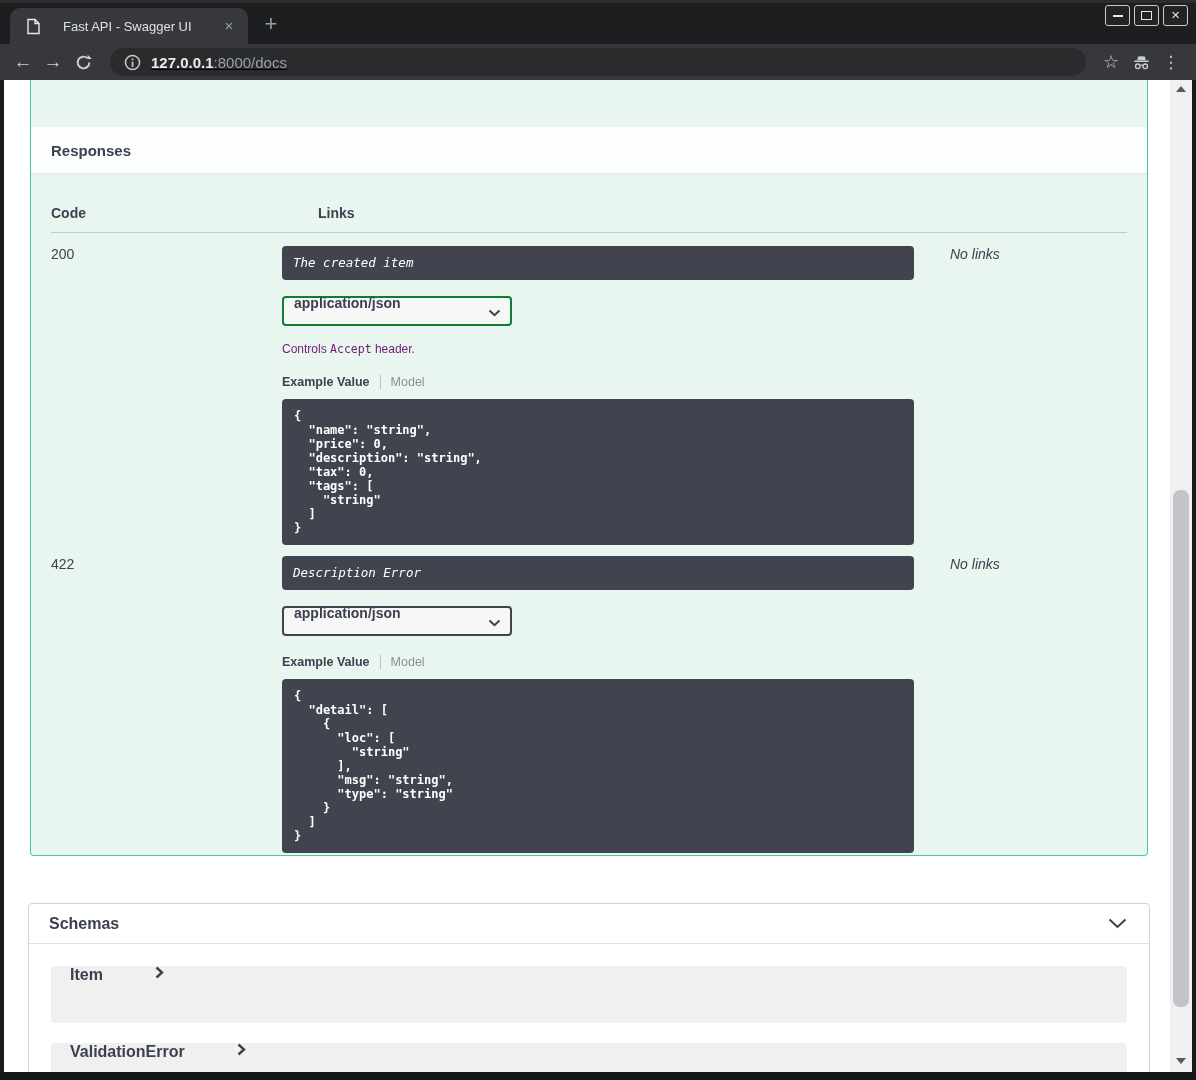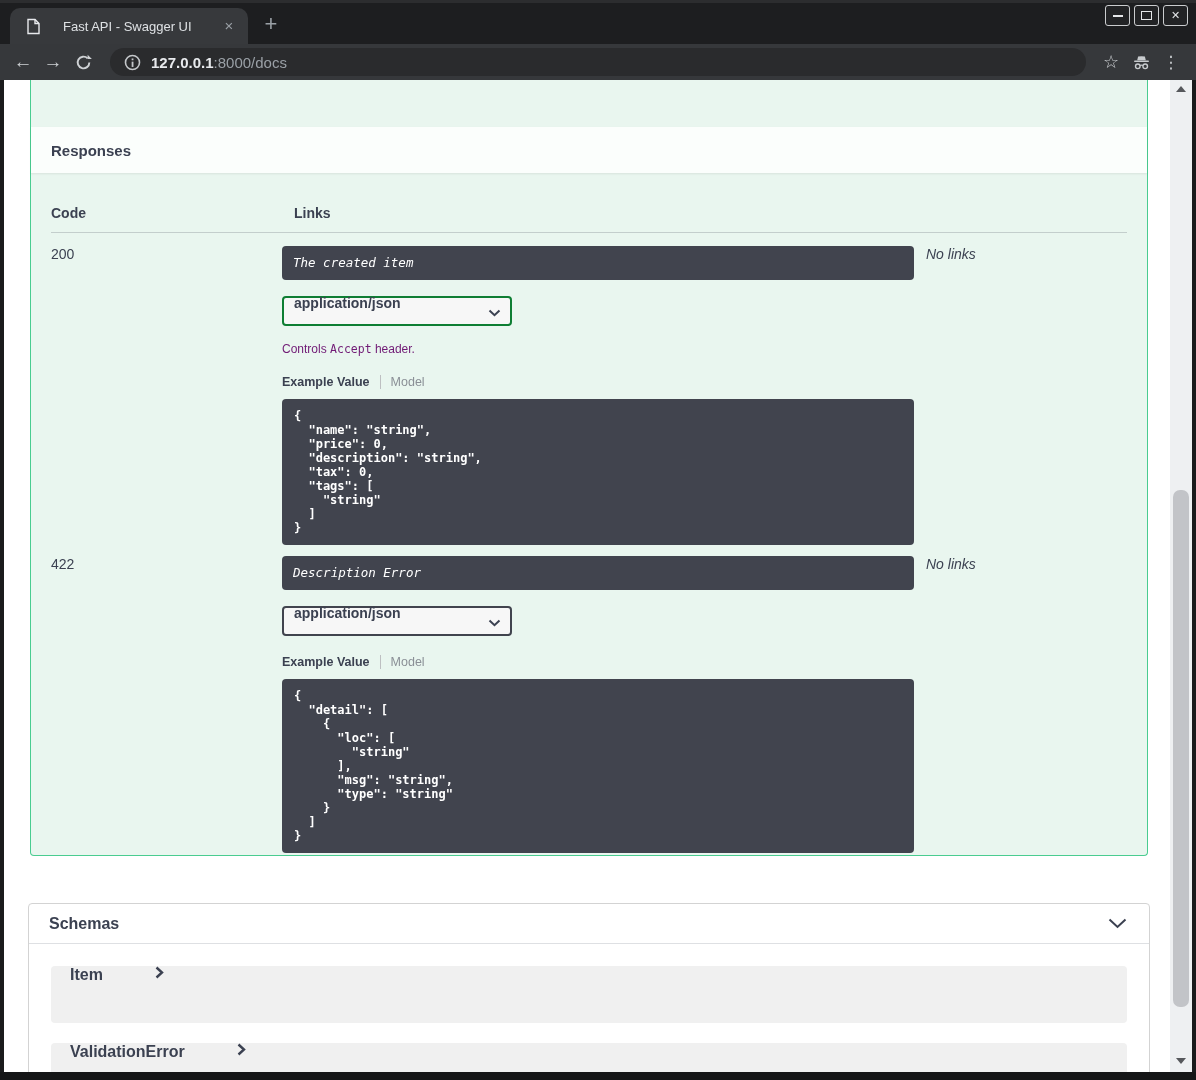--- a/index.html
+++ b/index.html
@@ -21,21 +21,21 @@
              display:flex; align-items:center; justify-content:center; color:#e4e6e8; font-size:11px; }
   .min-glyph { width:10px; height:0; border-top:2px solid #e4e6e8; }
   .max-glyph { width:11px; height:9px; border:1.5px solid #e4e6e8; }
 
   .toolbar { position:absolute; top:44px; left:0; width:1196px; height:36px; background:#36383b;
              display:flex; align-items:center; }
   .nav-ico { color:#cfd2d5; font-size:19px; width:30px; height:28px; display:flex; align-items:center;
              justify-content:center; border-radius:50%; flex:0 0 auto; }
   .nav-back { margin-left:8px; } 
   .addr { flex:1; height:28px; margin:0 10px 0 12px; background:#2a2b2d; border-radius:14px;
-          display:flex; align-items:center; padding:11px 14px; min-width:0; }
+          display:flex; align-items:center; padding:11px 14px; min-width:0;text-decoration:underline; }
   .addr .url { font-size:15px; margin-left:10px; white-space:nowrap; }
   .url-host { color:#e8eaed; font-weight:bold; }
   .url-path { color:#9aa0a6; }
   .right-ico { color:#c8cbce; width:30px; height:28px; display:flex; align-items:center; justify-content:center; flex:0 0 auto; }
   .star { font-size:18px; }
   .kebab { font-size:17px; letter-spacing:0; margin-right:10px; }
 
   
   .content { position:absolute; top:80px; left:0; width:1196px; height:992px; overflow:hidden; }
   .side-border-l { position:absolute; left:0; top:0; width:4px; height:992px; background:#1a1b1c; }
@@ -48,21 +48,21 @@
   .section-header { position:absolute; top:47px; left:0; right:0; height:46px;
                     background:rgba(255,255,255,.82); box-shadow:0 1px 2px rgba(0,0,0,.08);
                     display:flex; align-items:center; padding-left:20px; }
   .section-header h4 { font-size:15px; font-weight:bold; color:#3b4151; }
 
   .responses-table { position:absolute; top:113px; left:20px; right:20px; color:#3b4151; }
   .thead { display:flex; align-items:center; height:40px; border-bottom:1px solid rgba(59,65,81,.22);
            font-weight:bold; font-size:14px; }
   .col-code  { width:231px; flex:0 0 auto; }
   .col-desc  { width:632px; flex:0 0 auto; }
-  .col-links { width:187px; flex:0 0 auto; margin-left:12px; }
+  .col-links { width:187px; flex:0 0 auto; margin-left:36px; }
   .rrow { display:flex; }
   .rrow-200 { padding-top:13px; }
   .rrow-422 { padding-top:11px; }
   .code-val { font-size:14px; }
   .nolinks { font-size:14px; font-style:italic; }
 
   .resp-box { height:34px; line-height:34px; background:#41444e; border-radius:4px; padding-left:11px;
               color:#fff; font-family:"DejaVu Sans Mono", monospace; font-size:12.5px;
               font-weight:normal; font-style:italic; }
   .media-select { position:relative; margin-top:16px; width:230px; height:30px; background:#f7f7f7;

